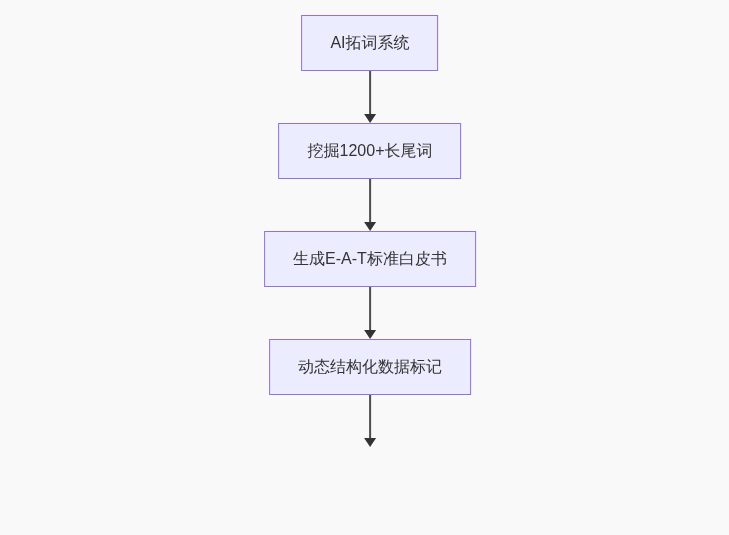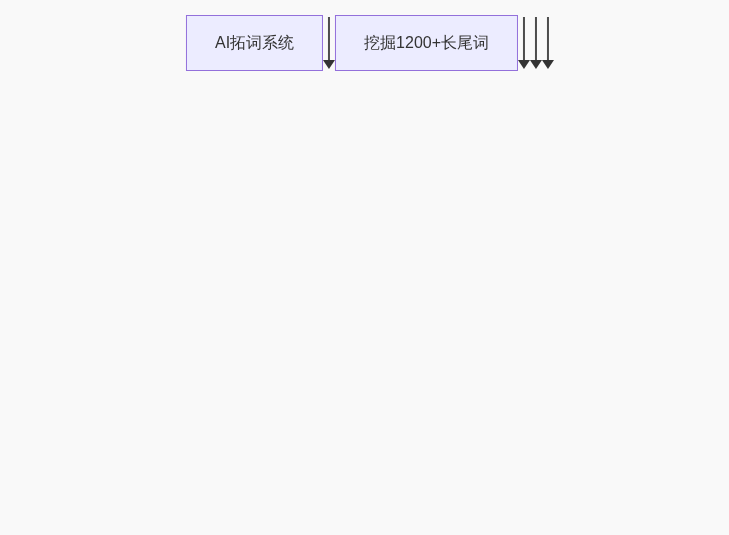--- a/index.html
+++ b/index.html
@@ -13,20 +13,21 @@
     font-family: "Liberation Sans", "DejaVu Sans", sans-serif;
     overflow: hidden;
     position: relative;
   }
   .flowchart {
     position: absolute;
     left: 370px;
     top: 15px;
     transform: translateX(-50%);
     display: flex;
+    flex-direction: column;
     align-items: center;
   }
   .node {
     box-sizing: border-box;
     background: #ECECFF;
     border: 1px solid #9370DB;
     color: #333333;
     font-size: 16px;
     line-height: 16px;
     padding: 19px 28px;
@@ -68,26 +69,32 @@
 
   <div class="node">
     <span>挖掘1200+长尾词</span>
   </div>
 
   <div class="edge">
     <div class="line"></div>
     <div class="head"></div>
   </div>
 
+  <div class="node">
+    <span>生成E-A-T标准白皮书</span>
+  </div>
 
   <div class="edge">
     <div class="line"></div>
     <div class="head"></div>
   </div>
 
+  <div class="node">
+    <span>动态结构化数据标记</span>
+  </div>
 
   <div class="edge">
     <div class="line"></div>
     <div class="head"></div>
   </div>
 
 
 </div>
 
 </body></html>

